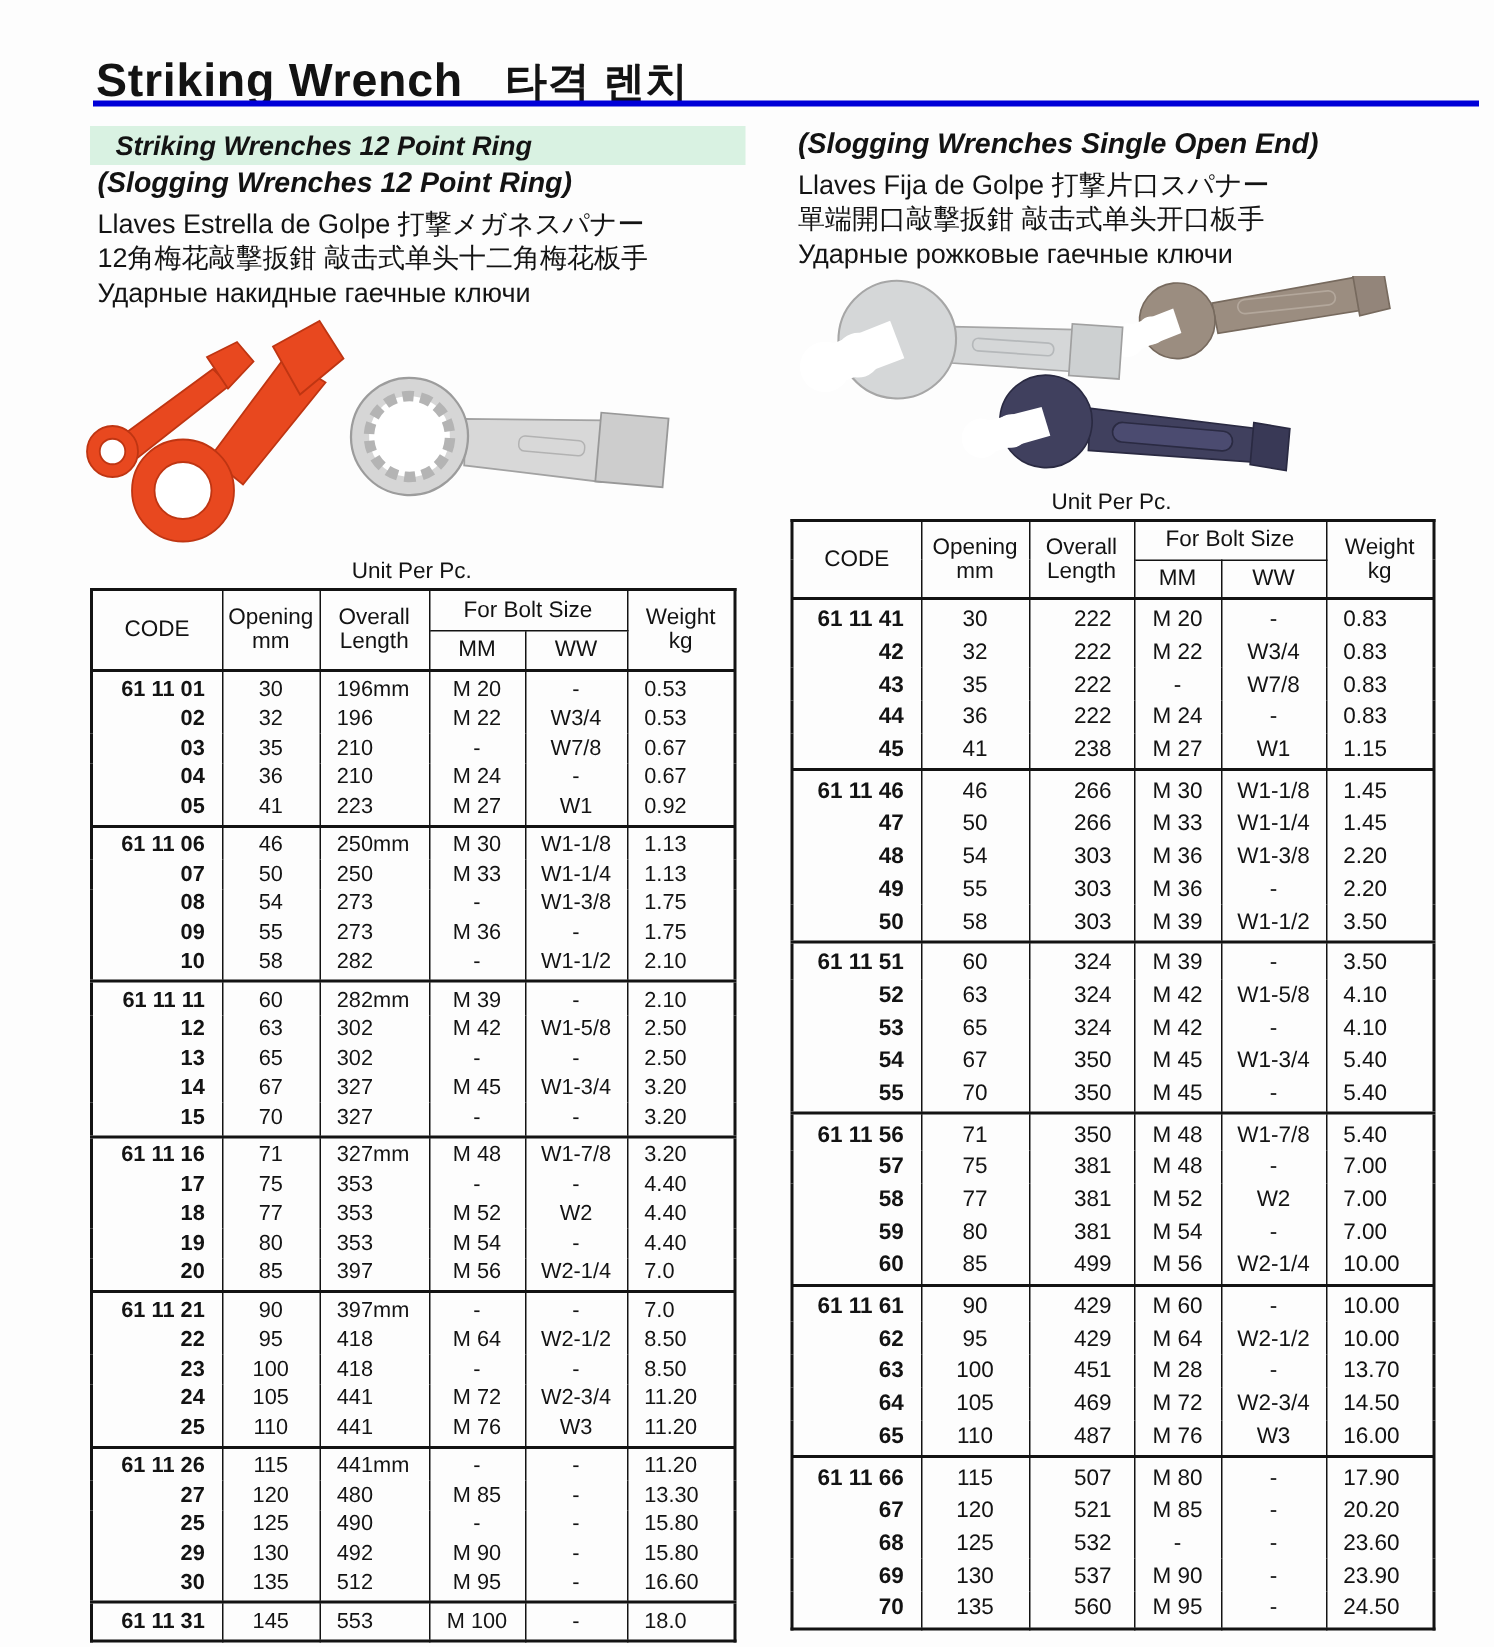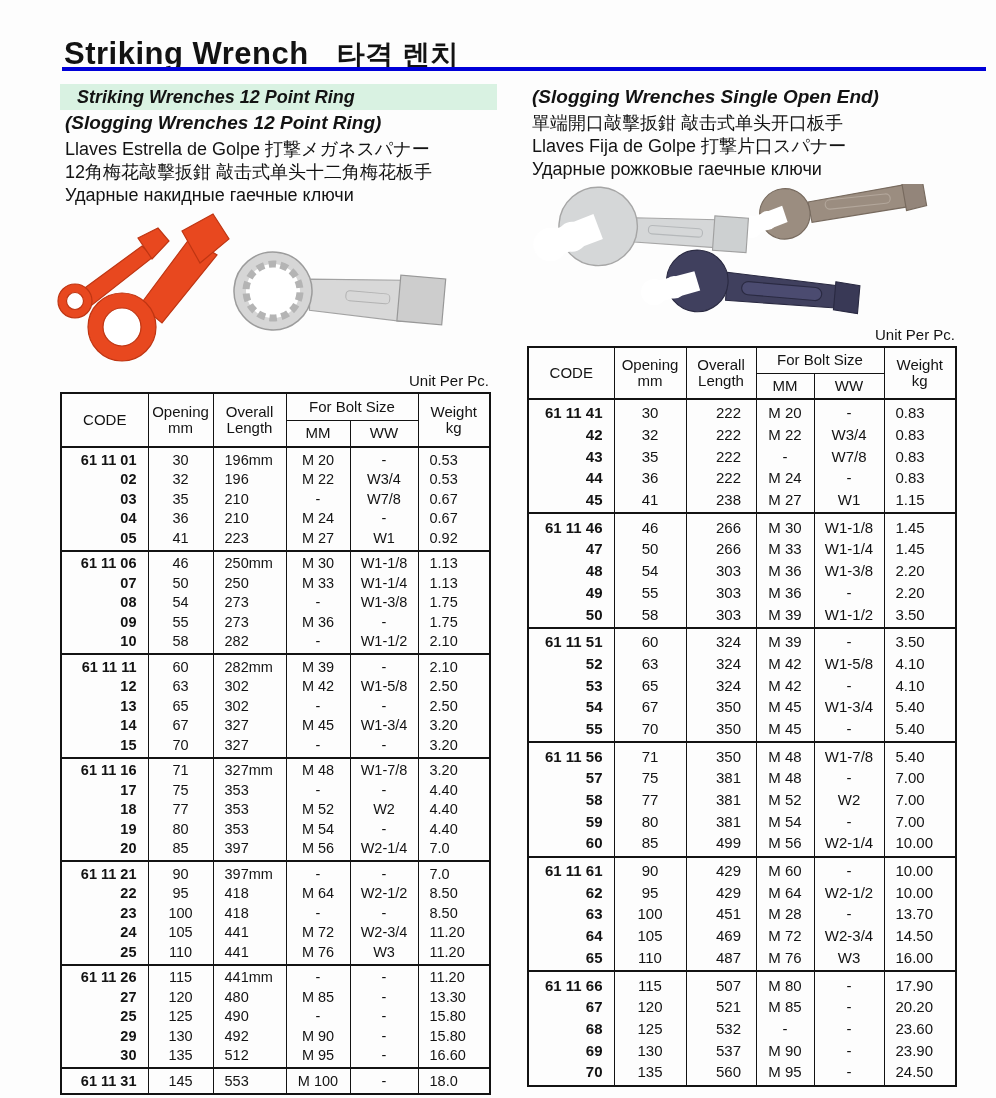--- a/index.html
+++ b/index.html
@@ -31,21 +31,21 @@
     background:var(--green);padding:3px 17px 2px;white-space:nowrap;
   }
   h3{margin:2px 0 7px;font-size:19px;font-style:italic;font-weight:bold;padding:0 5px;white-space:nowrap;}
   .lang{margin:0 0 6px;padding:0 5px;font-size:18px;line-height:17px;white-space:nowrap;}
   .img-area{position:relative;margin-top:4px;}
   .img-left{height:160px;}
   .img-right{height:140px;}
   .img-area svg{position:absolute;top:0;}
   .img-left svg{left:-10px;}
   .img-right svg{left:2px;}
-  .unit{text-align:right;font-size:15px;margin:2px 0 3px;}
+  .unit{text-align:center;font-size:15px;margin:2px 0 3px;}
   .t0-w{width:429px;} .t1-w{width:428px;}
 
   table{border-collapse:collapse;table-layout:fixed;}
   .ptable{border:2px solid var(--ink);}
   .ptable th{
     font-weight:normal;font-size:15px;text-align:center;
     border:1px solid var(--ink);line-height:16px;
   }
   .ptable thead{border-bottom:2px solid var(--ink);}
   .ptable tbody{border-top:2px solid var(--ink);}
@@ -396,22 +396,22 @@
               <td class="c3">M 100</td>
               <td class="c4">-</td>
               <td class="c5">18.0</td>
             </tr>
           </tbody>
         </table>
     </section>
 
     <section class="col col-right">
       <h3>(Slogging Wrenches Single Open End)</h3>
+      <p class="lang">Llaves Fija de Golpe 打撃片口スパナー</p>
       <p class="lang">單端開口敲擊扳鉗  敲击式单头开口板手</p>
-      <p class="lang">Llaves Fija de Golpe 打撃片口スパナー</p>
       <p class="lang">Ударные рожковые гаечные ключи</p>
 
       <div class="img-area img-right">
         <svg width="424" height="140" viewBox="0 0 430 150">
 
           <g transform="rotate(-6 262 32)">
             <polygon points="288,22 396,14 398,38 290,44" fill="#9b8d80" stroke="#776a5e" stroke-width="1.2"></polygon>
             <polygon points="390,12 412,9 414,39 392,42" fill="#93857a" stroke="#776a5e" stroke-width="1.2"></polygon>
             <circle cx="262" cy="32" r="27" fill="#9b8d80" stroke="#776a5e" stroke-width="1.2"></circle>
             <polygon points="260,23 264,41 228,51 223,33" fill="#fff"></polygon>

